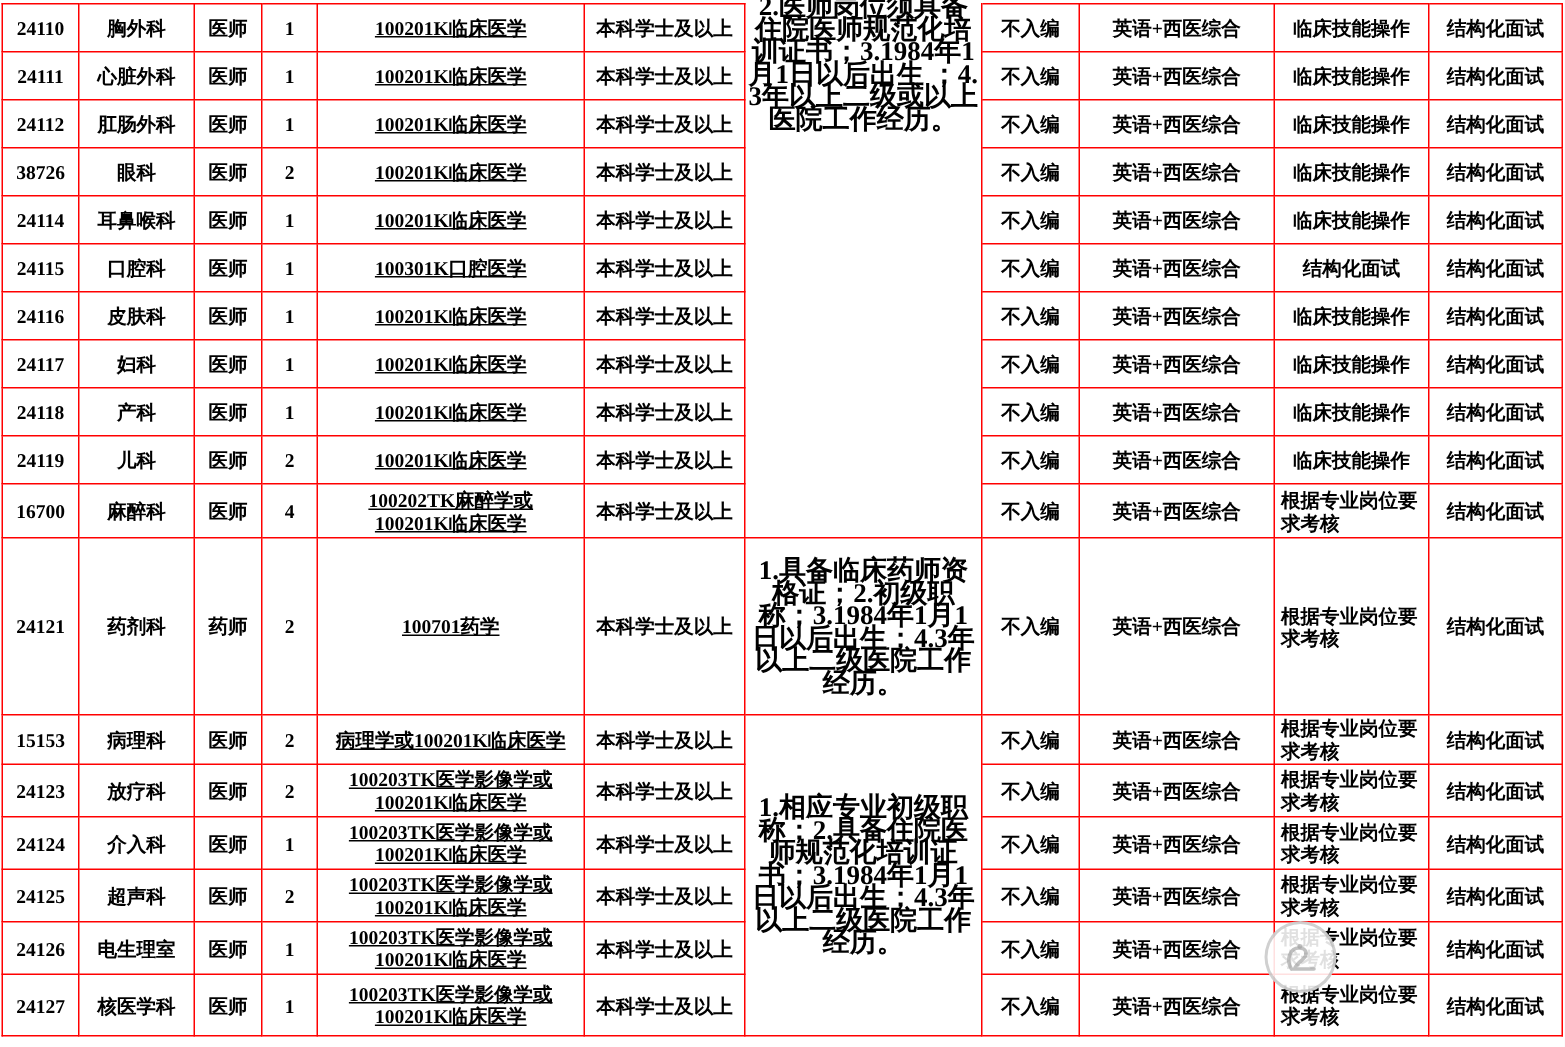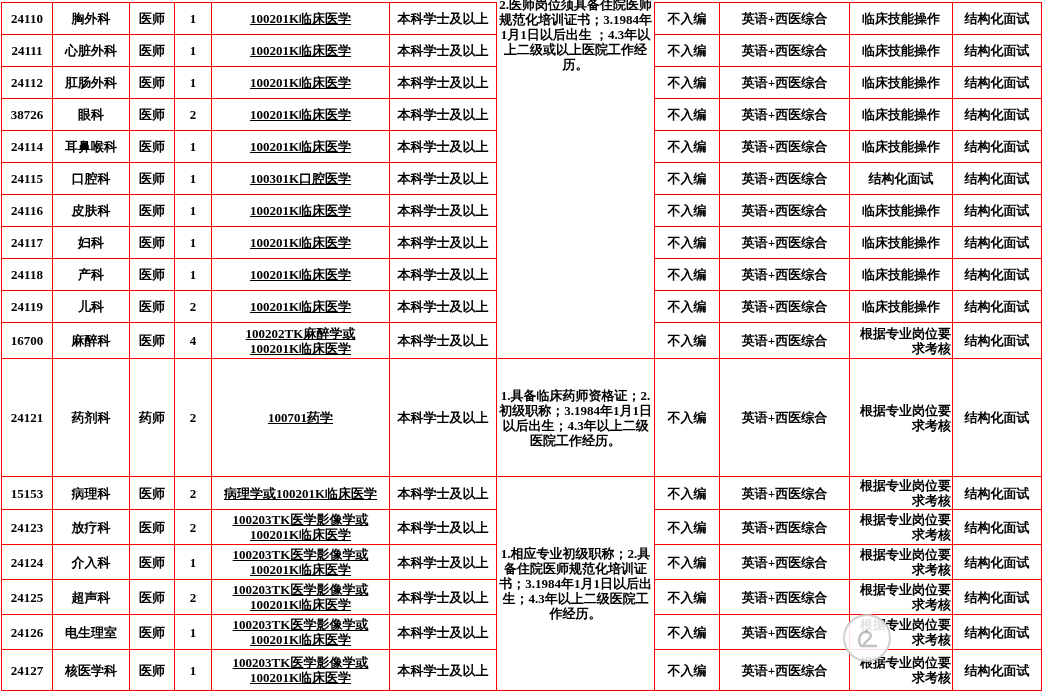--- a/index.html
+++ b/index.html
@@ -15,24 +15,24 @@
     background:#ffffff;
   }
   td{
     border:1.6px solid #ff0000;
     font-size:13px;font-weight:bold;color:#000;
     text-align:center;vertical-align:middle;
     padding:0 1px;line-height:15px;
     word-break:break-all;
   }
   td.major{white-space:pre-line;text-decoration:underline;}
-  td.note{font-size:13px;line-height:15px;margin-top:40px;}
+  td.note{font-size:18px;line-height:15px;margin-top:40px;}
   td.note-top{border-top:none;vertical-align:top;}
   td.note-top .note-text{margin-top:-6px;}
-  td.skill-wrap{text-align:right;padding-left:4px;}
+  td.skill-wrap{text-align:left;padding-left:4px;}
   tr.h32{height:32px} tr.h33{height:33px} tr.h35{height:35px}
   tr.h36{height:36px} tr.h41{height:41px} tr.h118{height:118px}
 
   .watermark{
     position:absolute;left:843px;top:614px;
     display:flex;align-items:center;gap:3px;
     pointer-events:none;
   }
   .wm-circle{
     width:44px;height:44px;border-radius:50%;

